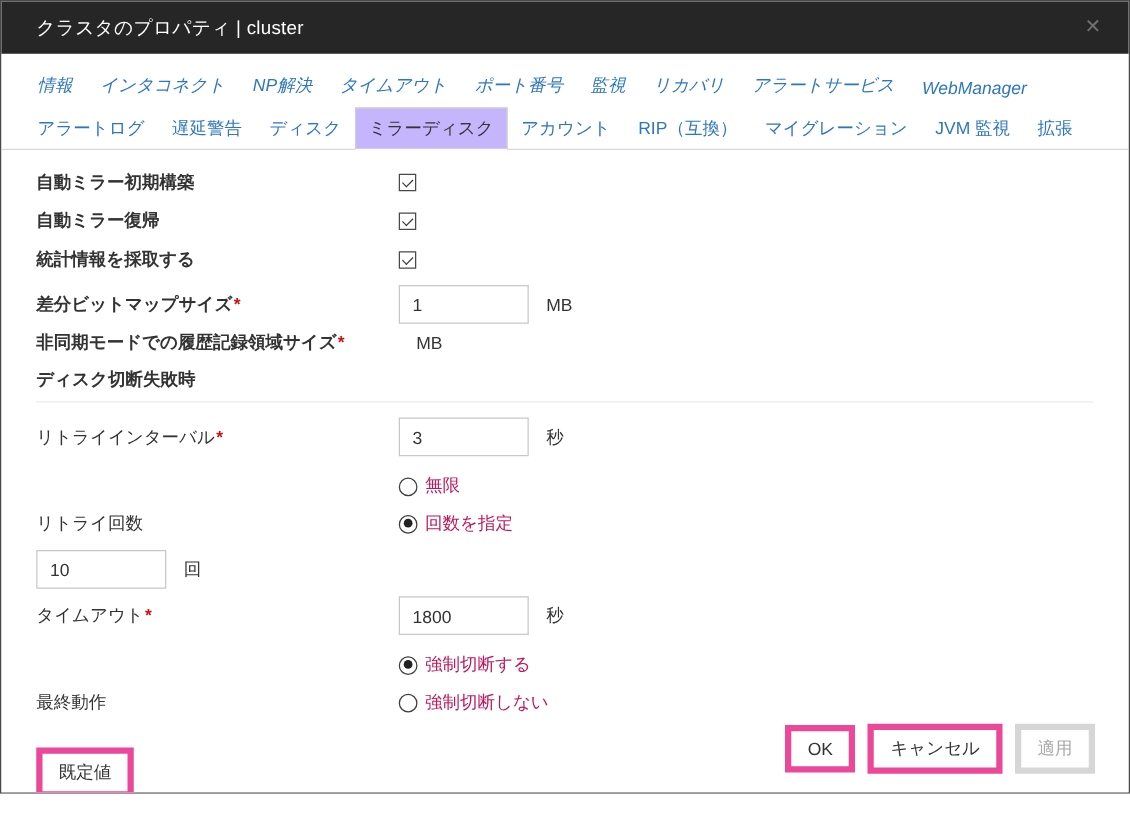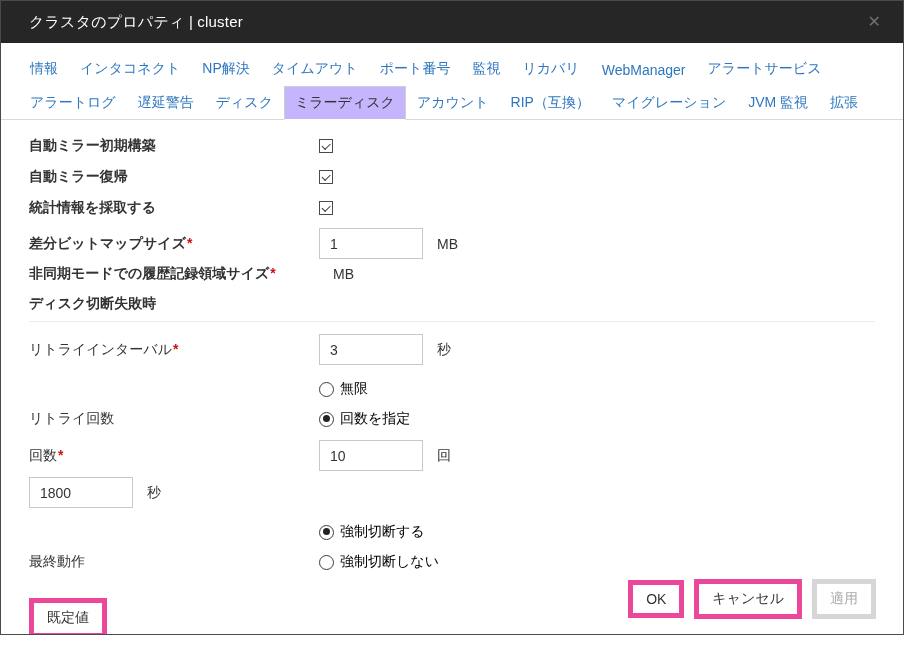--- a/index.html
+++ b/index.html
@@ -11,21 +11,21 @@
   
   .titlebar {
     height:42px; background:#262626; color:#fff;
     display:flex; align-items:center; justify-content:space-between;
     padding:0 22px 0 28px; box-sizing:border-box;
   }
   .titlebar .title { font-size:15px; letter-spacing:0.2px; }
   .close-btn { color:#707070; font-size:16px; font-weight:bold; cursor:pointer; line-height:1; }
   
   .tabs-row { display:flex; align-items:flex-end; padding-left:18px; box-sizing:border-box; }
-  .tabs-row1 { margin-top:9px; }
+  .tabs-row1 { margin-top:9px;font-style:italic; }
   .tabs-row2 { border-bottom:1px solid #d9d9d9; margin-top:1px; }
   .tab {
     font-size:14px; color:#2e77c0; padding:7px 10px; cursor:pointer;
     white-space:nowrap; border:1px solid transparent; border-bottom:none;
   }
   .tab[data-active="true"] {
     color:#333; background:#c4b5fd; border:1px solid #cfcfcf; border-bottom:1px solid #fff;
     margin-bottom:-1px;
   }
   
@@ -62,21 +62,21 @@
   .radio-group { display:flex; flex-direction:column; gap:12px; }
   .radio-option { display:flex; align-items:center; gap:6px; cursor:pointer; }
   .radio {
     width:15px; height:15px; box-sizing:border-box; border:1.5px solid #3c3c3c;
     border-radius:50%; background:#fff; position:relative; flex-shrink:0;
   }
   .radio[data-checked="true"]::after {
     content:""; position:absolute; left:2.5px; top:2.5px; width:7px; height:7px;
     border-radius:50%; background:#222;
   }
-  .radio-label { font-size:14px; color:#000000; }
+  .radio-label { font-size:14px; color:#be185d; }
   .radio-row { align-items:flex-end; margin-top:15px; }
   .radio-row .form-label { padding-top:1px; }
   
   .btn {
     display:inline-block; background:#fff; border:5px solid #ec4899; color:#333;
     font-size:14px; padding:6px 13px; cursor:pointer; text-align:center;
     font-family:"Liberation Sans","DejaVu Sans",sans-serif;
   }
   .btn[data-disabled="true"] { color:#a9a9a9; border-color:#d6d6d6; cursor:default; }
   .default-btn-wrap { margin-top:27px; }
@@ -95,22 +95,22 @@
   </div>
 
   <div class="tabs-row tabs-row1">
     <span class="tab">情報</span>
     <span class="tab">インタコネクト</span>
     <span class="tab">NP解決</span>
     <span class="tab">タイムアウト</span>
     <span class="tab">ポート番号</span>
     <span class="tab">監視</span>
     <span class="tab">リカバリ</span>
+    <span class="tab">アラートサービス</span>
     <span class="tab">WebManager</span>
-    <span class="tab">アラートサービス</span>
   </div>
 
   <div class="tabs-row tabs-row2">
     <span class="tab">アラートログ</span>
     <span class="tab">遅延警告</span>
     <span class="tab">ディスク</span>
     <span class="tab" data-active="true">ミラーディスク</span>
     <span class="tab">アカウント</span>
     <span class="tab">RIP（互換）</span>
     <span class="tab">マイグレーション</span>
@@ -163,26 +163,26 @@
           <span class="radio-label">無限</span>
         </span>
         <span class="radio-option">
           <span class="radio" data-checked="true"></span>
           <span class="radio-label">回数を指定</span>
         </span>
       </div>
     </div>
 
     <div class="form-row input-row gap12">
-      <span class="form-label"><span>回数</span><span class="req">*</span></span>
       <input class="text-input" type="text" value="10" style="">
       <span class="unit">回</span>
     </div>
 
     <div class="form-row input-row">
+      <span class="form-label"><span>タイムアウト</span><span class="req">*</span></span>
       <input class="text-input" type="text" value="1800" style="">
       <span class="unit">秒</span>
     </div>
 
     <div class="form-row radio-row">
       <span class="form-label">最終動作</span>
       <div class="radio-group">
         <span class="radio-option">
           <span class="radio" data-checked="true"></span>
           <span class="radio-label">強制切断する</span>

